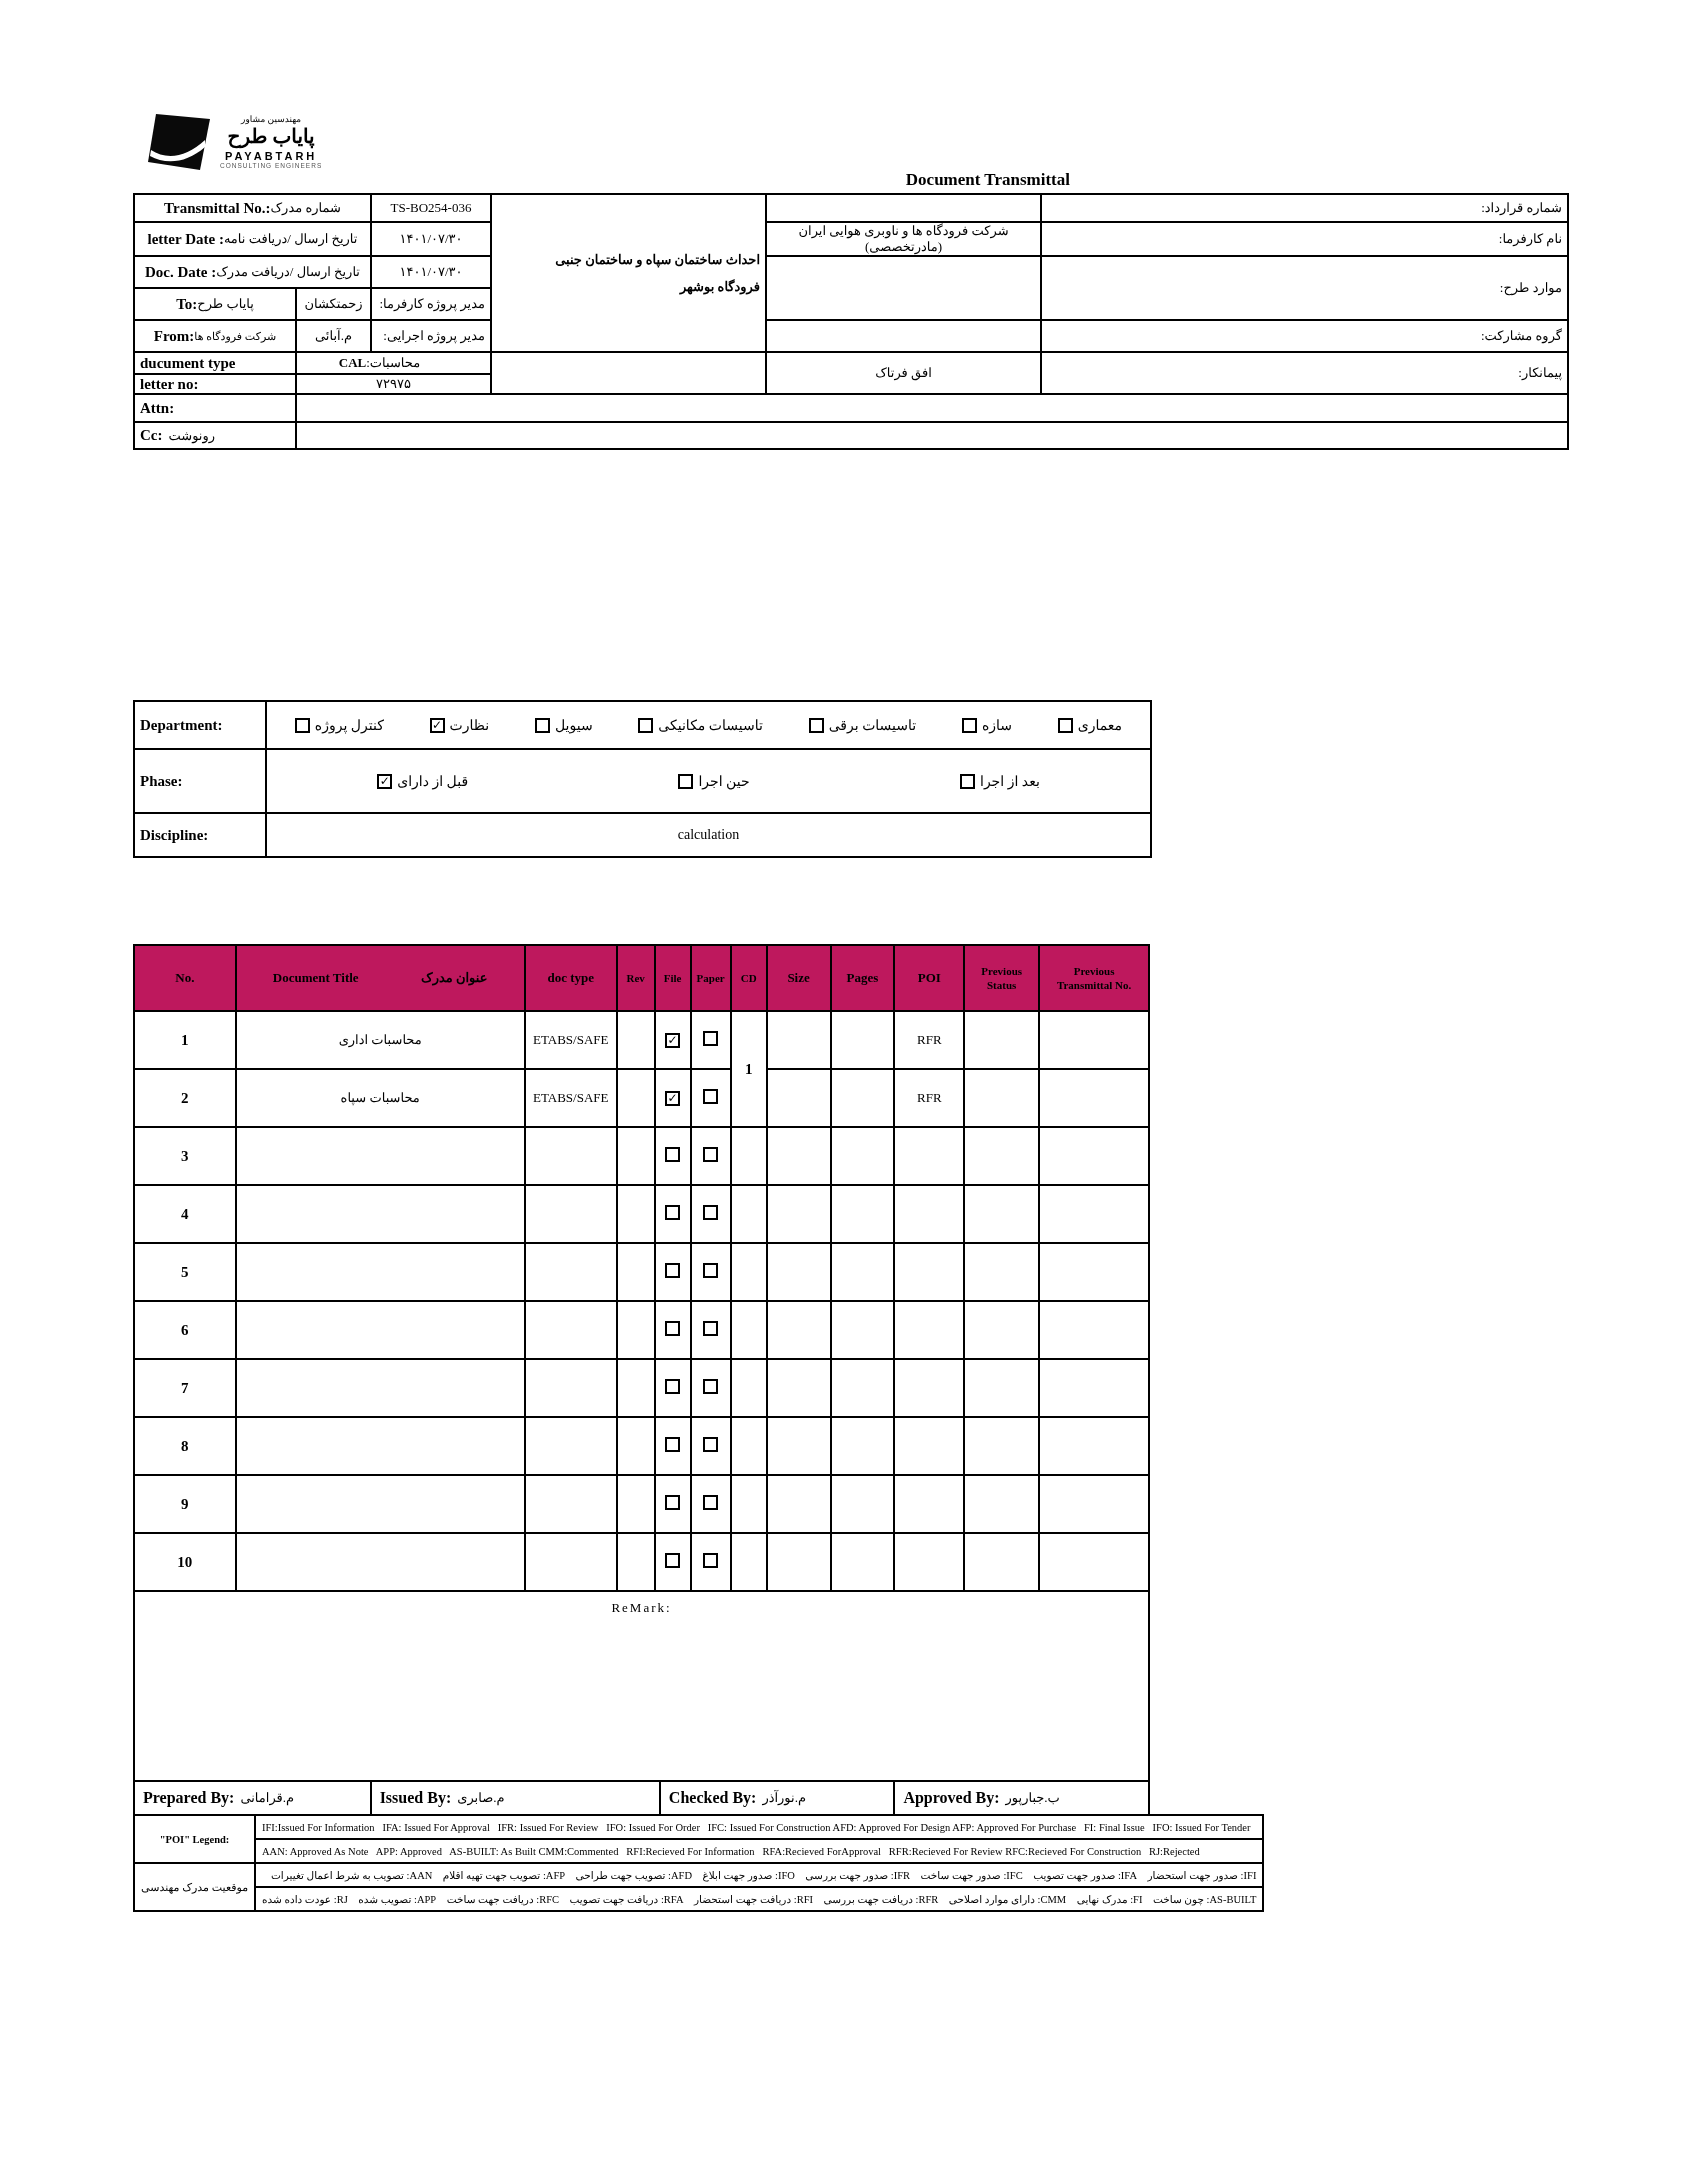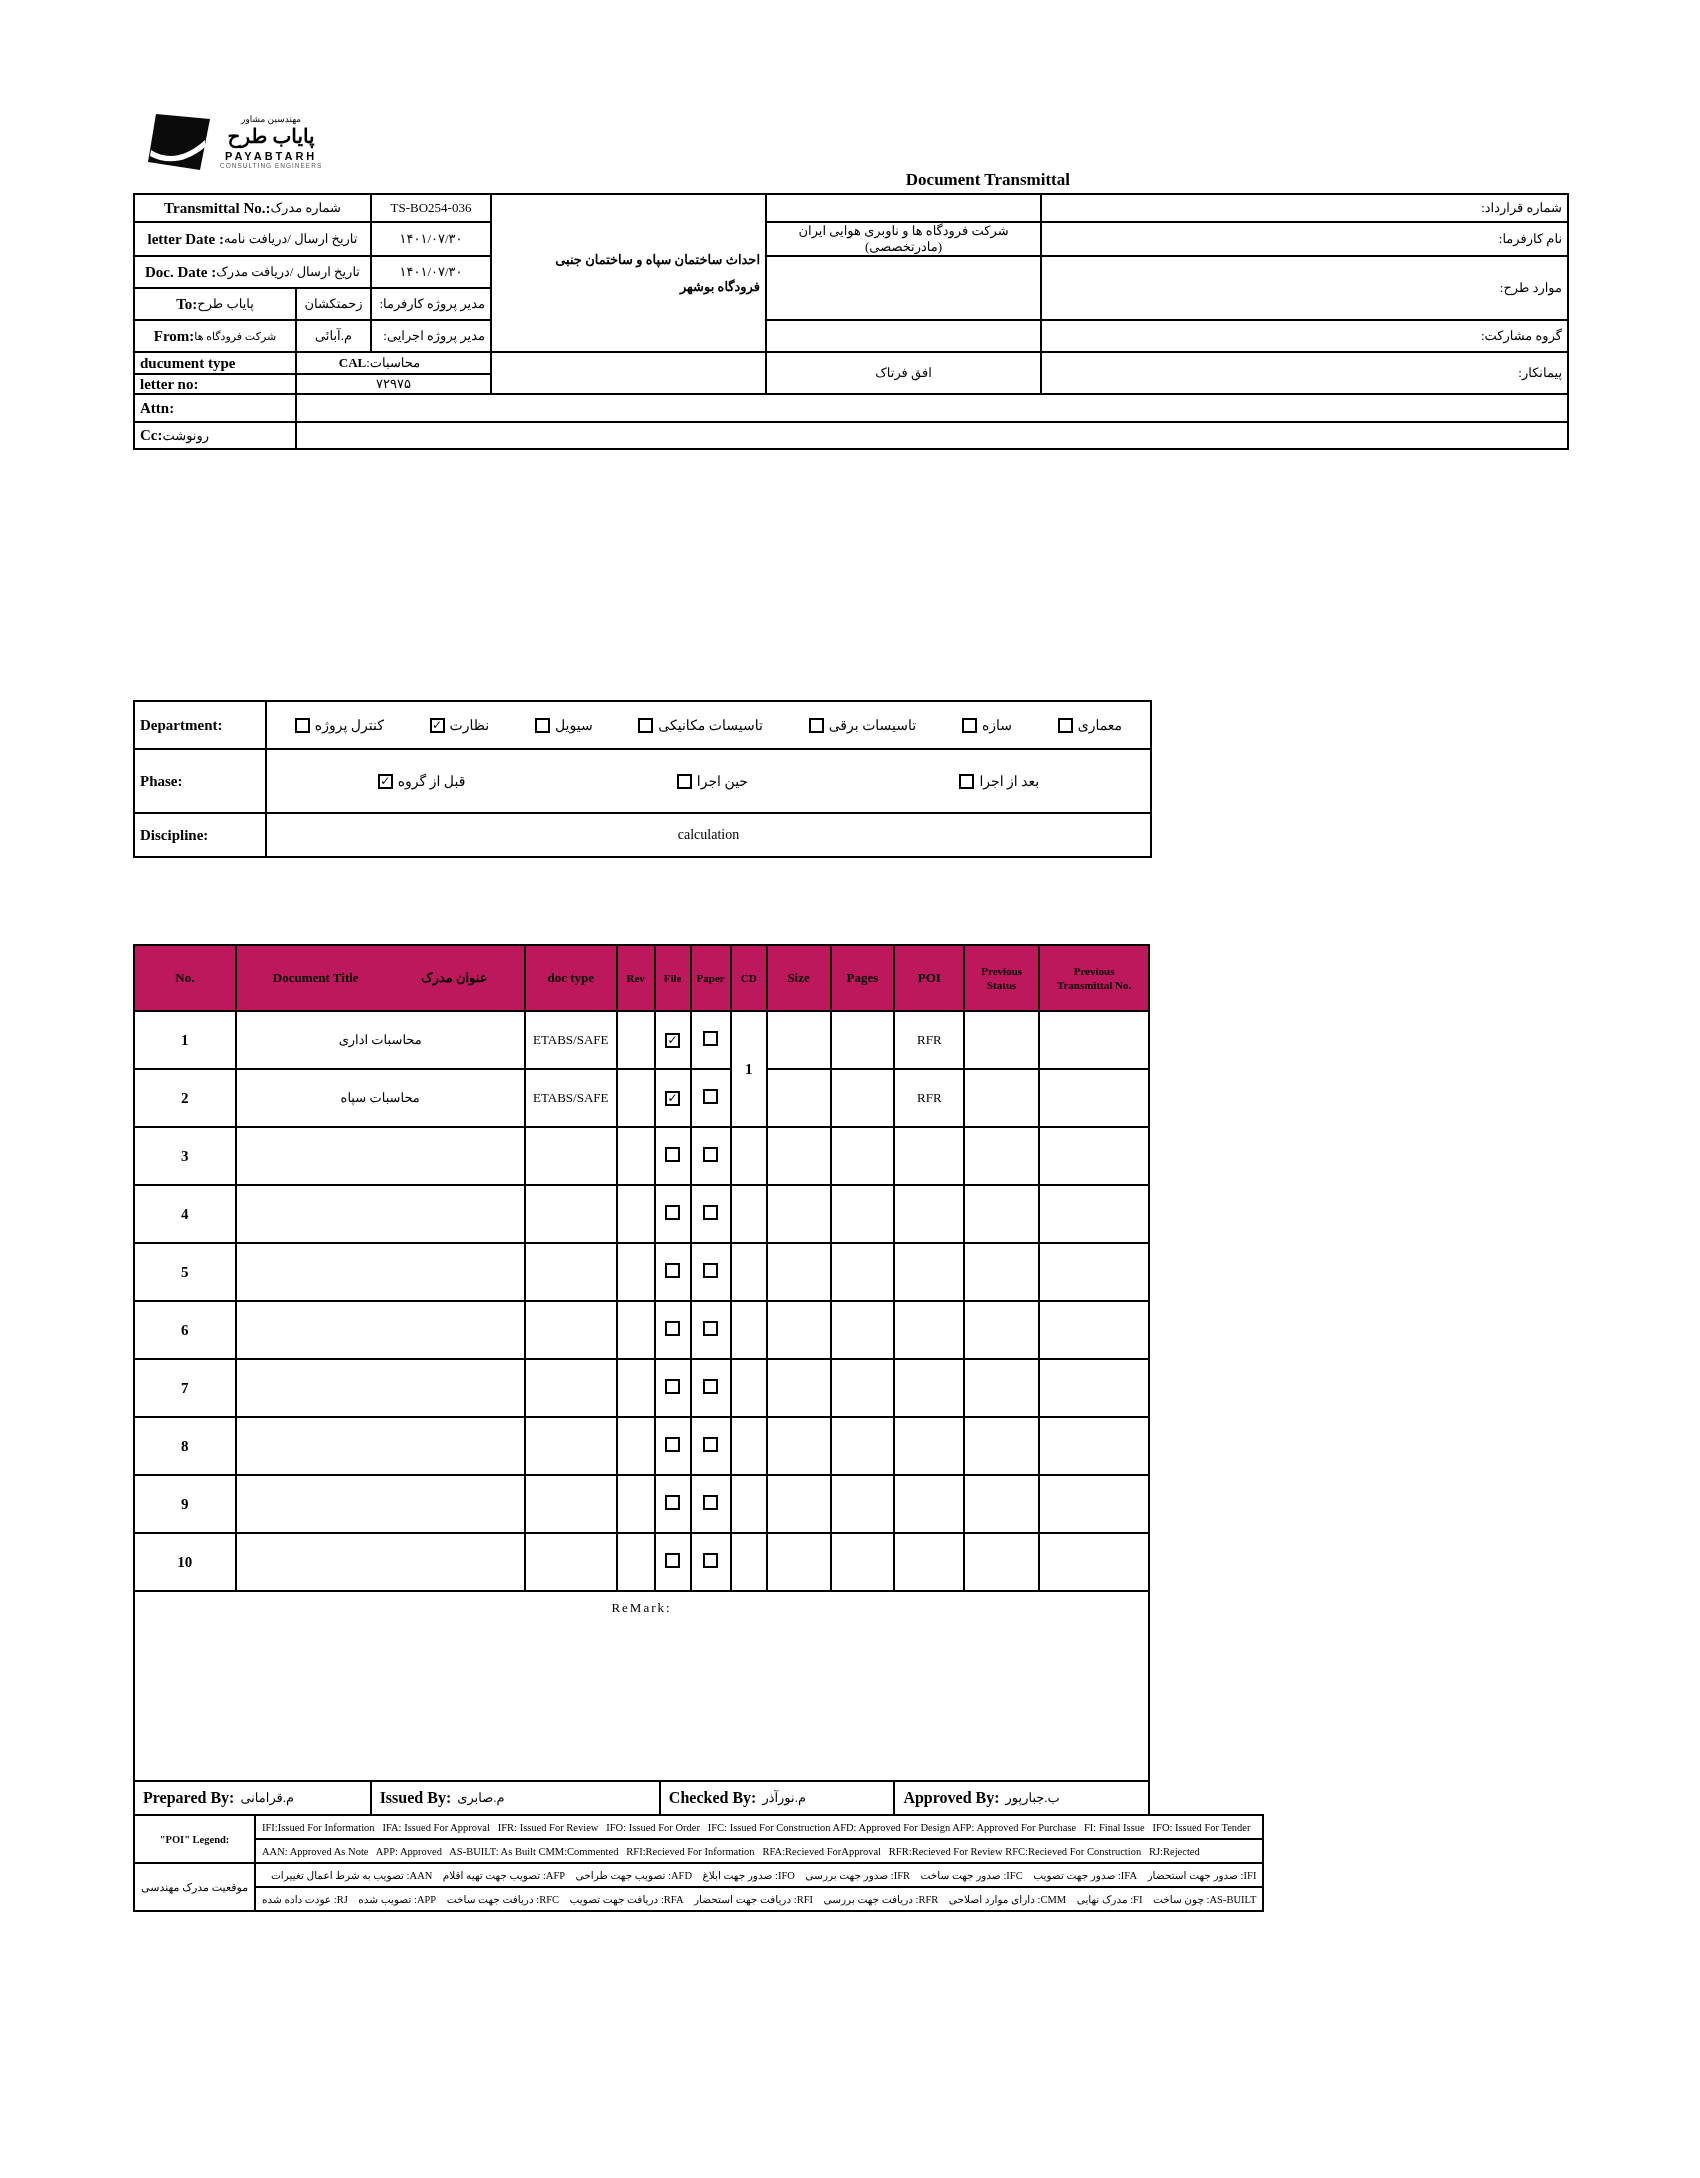--- a/index.html
+++ b/index.html
@@ -165,21 +165,21 @@
     <td colspan="2" class="ctr">۷۲۹۷۵</td>
   </tr>
   <tr style="height:28px">
     <td>
       <span class="en-lbl">Attn:</span>
     </td>
     <td colspan="5"></td>
   </tr>
   <tr style="height:27px">
     <td>
-      <div class="row" style="gap:0">
+      <div class="row" style="gap:6px">
         <span class="en-lbl">Cc:</span>
         <span class="fa">رونوشت</span>
       </div>
     </td>
     <td colspan="5"></td>
   </tr>
 </tbody>
   </table>
 
 <table class="abs cls-tbl">
@@ -222,21 +222,21 @@
             </span>
       </div>
     </td>
   </tr>
   <tr style="height:64px">
     <td><span class="cls-lbl">Phase:</span></td>
     <td>
       <div class="row around">
         <span class="chk">
               <span class="cb">✓</span>
-              <span class="fa">قبل از گروه</span>
+              <span class="fa">قبل از دارای</span>
             </span>
         <span class="chk">
               <span class="cb"></span>
               <span class="fa">حین اجرا</span>
             </span>
         <span class="chk">
               <span class="cb"></span>
               <span class="fa">بعد از اجرا</span>
             </span>
       </div>

